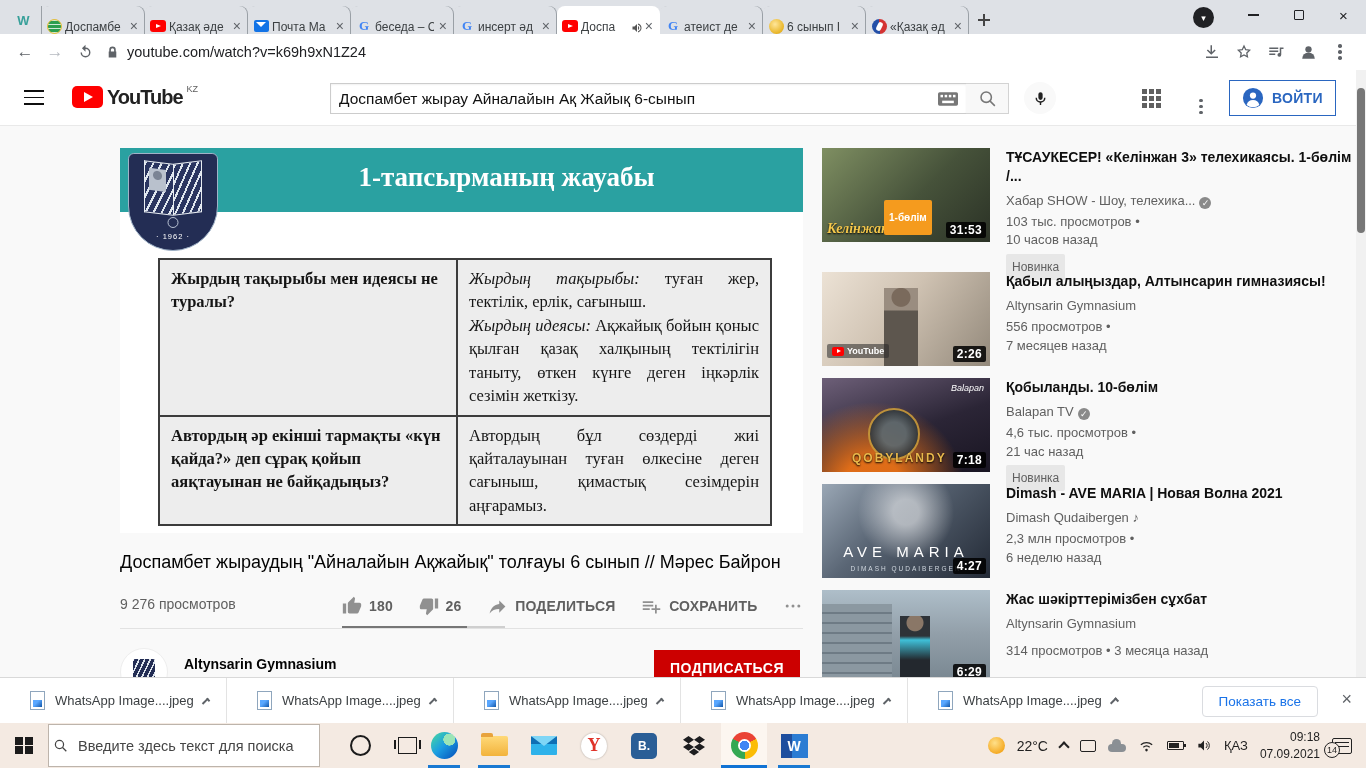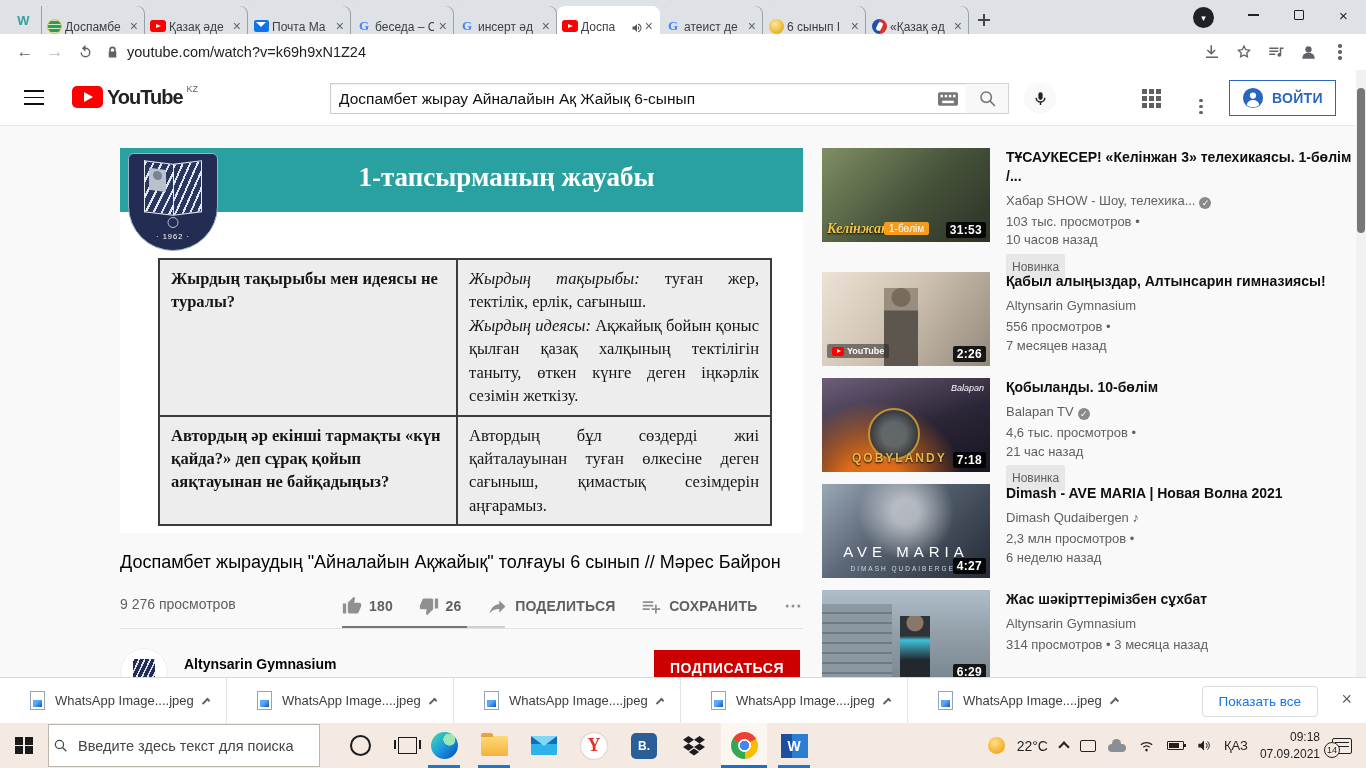--- a/index.html
+++ b/index.html
@@ -105,21 +105,21 @@
   .sv{position:absolute;left:822px;width:538px}
   .thumb{position:absolute;left:0;top:0;width:168px;height:94px;overflow:hidden}
   .dur{position:absolute;right:4px;bottom:4px;background:rgba(0,0,0,.85);color:#fff;font-size:12px;font-weight:bold;padding:1px 4px;border-radius:2px;letter-spacing:.3px}
   .svinfo{position:absolute;left:184px;top:0;right:6px}
   .svtitle{font-size:14px;font-weight:bold;color:#0f0f0f;line-height:1.35}
   .svmeta{font-size:13px;color:#606060;margin-top:6px;line-height:1.45}
   .svbadge{display:inline-block;background:#e7e7e7;color:#606060;font-size:12px;padding:6px 6px;border-radius:2px;margin-top:4px}
   .vcheck{display:inline-flex;width:12px;height:12px;border-radius:50%;background:#8a8a8a;color:#fff;font-size:9px;align-items:center;justify-content:center;vertical-align:-1px;margin-left:4px}
   .th1{background:linear-gradient(135deg,#7f8f62 0%,#46523a 55%,#2b3226 100%)}
   .th1 .tt{position:absolute;left:5px;bottom:5px;color:#f5c84b;font-family:"Liberation Serif",serif;font-style:italic;font-weight:bold;font-size:14px;text-shadow:0 1px 2px #000}
-  .th1 .bd{position:absolute;left:62px;bottom:7px;background:#f59b1e;color:#fff;font-size:10px;font-weight:normal;padding:1px 5px;border-radius:2px}
+  .th1 .bd{position:absolute;left:62px;bottom:7px;background:#f59b1e;color:#fff;font-size:10px;font-weight:bold;padding:12px 5px;border-radius:2px}
   .th2{background:linear-gradient(125deg,#ece2d5 0%,#cfc2b2 45%,#93897b 100%)}
   .th2 .person{position:absolute;left:62px;top:16px;width:34px;height:78px;background:radial-gradient(circle at 50% 12%,#7a6a5c 9px,transparent 10px),linear-gradient(#9a8d80 22px,#5d564e 23px)}
   .th2 .ytm{position:absolute;left:5px;bottom:8px;display:flex;align-items:center;gap:3px;color:#fff;font-size:9px;font-weight:bold;background:rgba(40,40,40,.55);padding:2px 5px;border-radius:2px}
   .th2 .ytm b{width:12px;height:9px;background:#f00;border-radius:2px;position:relative}
   .th2 .ytm b::after{content:"";position:absolute;left:4.5px;top:2.5px;border-left:4px solid #fff;border-top:2px solid transparent;border-bottom:2px solid transparent}
   .th3{background:radial-gradient(ellipse at 30% 115%,rgba(255,122,20,.85) 0 18%,transparent 55%),linear-gradient(160deg,#6d5f78 0%,#2b2536 55%,#191522 100%)}
   .th3 .tt{position:absolute;left:30px;bottom:7px;color:#e8b84b;font-size:12px;font-weight:bold;letter-spacing:2px;text-shadow:0 1px 2px #000}
   .th3 .br{position:absolute;right:6px;top:5px;color:#fff;font-size:9px;font-style:italic}
   .th3 .shield{position:absolute;left:46px;bottom:12px;width:52px;height:52px;border-radius:50%;background:radial-gradient(circle,#5d6a70 35%,#32393d 70%);border:2px solid #c89a3a;opacity:.9}
   .th4{background:radial-gradient(circle at 50% 30%,rgba(255,255,255,.55) 0 12%,transparent 45%),linear-gradient(135deg,#9aa7b5 0%,#5a6675 40%,#232a36 100%)}
@@ -514,21 +514,21 @@
 
     <div class="sv" style="top:464px">
       <div class="thumb th5">
         <span class="bld"></span>
         <span class="girl"></span>
         <span class="dur">6:29</span>
       </div>
       <div class="svinfo">
         <div class="svtitle">Жас шәкірттерімізбен сұхбат</div>
         <div class="svmeta">Altynsarin Gymnasium</div>
-        <div class="svmeta" style="margin-top:2px"><span>314 просмотров •</span> <span>3 месяца назад</span></div>
+        <div class="svmeta" style="margin-top:8px"><span>314 просмотров •</span> <span>3 месяца назад</span></div>
       </div>
     </div>
   </div>
 
   <div class="scroll">
       <div class="thmb"></div>
     </div>
 
   <div class="dlbar">
     <div class="dlitem">

